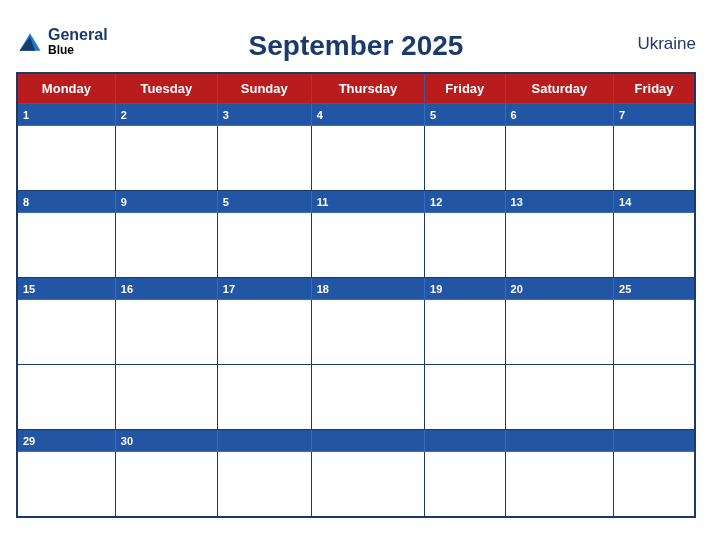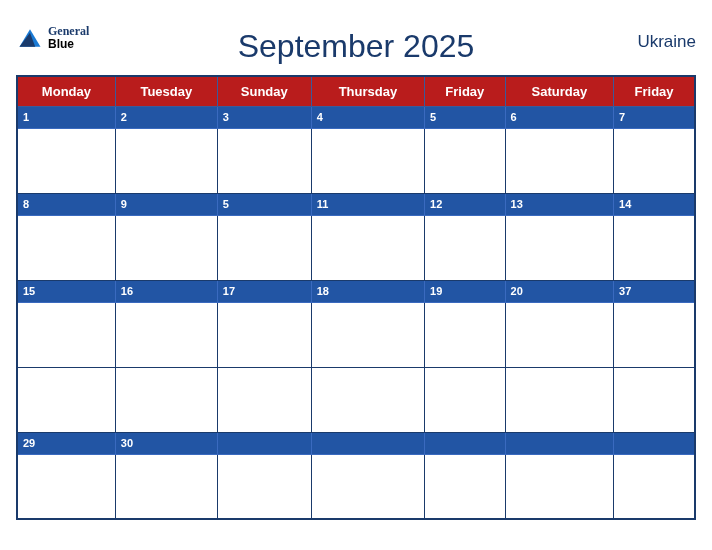--- a/index.html
+++ b/index.html
@@ -32,37 +32,36 @@
       display: flex;
       align-items: center;
       gap: 4px;
     }
     .logo-text {
       display: flex;
       flex-direction: column;
       line-height: 1.1;
     }
     .logo-general {
-      font-size: 12px;
+      font-size: 16px;
       color: #1a3a6b;
       font-weight: bold;
-      font-family: Liberation Serif, serif;
     }
     .logo-blue {
       font-size: 12px;
       color: #000000;
       font-weight: bold;
     }
     .logo-icon {
       width: 28px;
       height: 28px;
     }
     .calendar-title {
-      font-size: 32px;
-      font-weight: normal;
+      font-size: 28px;
+      font-weight: bold;
       color: #1a3a6b;
       text-align: right;
     }
     .country-label {
       position: absolute;
       right: 0;
       top: 8px;
       font-size: 17px;
       color: #1a3a6b;
     }
@@ -169,21 +168,21 @@
           <td></td>
           <td></td>
         </tr>
         <tr class="num-row">
           <td>15</td>
           <td>16</td>
           <td>17</td>
           <td>18</td>
           <td>19</td>
           <td>20</td>
-          <td>37</td>
+          <td>25</td>
         </tr>
         <tr class="content-row">
           <td></td>
           <td></td>
           <td></td>
           <td></td>
           <td></td>
           <td></td>
           <td></td>
         </tr>

